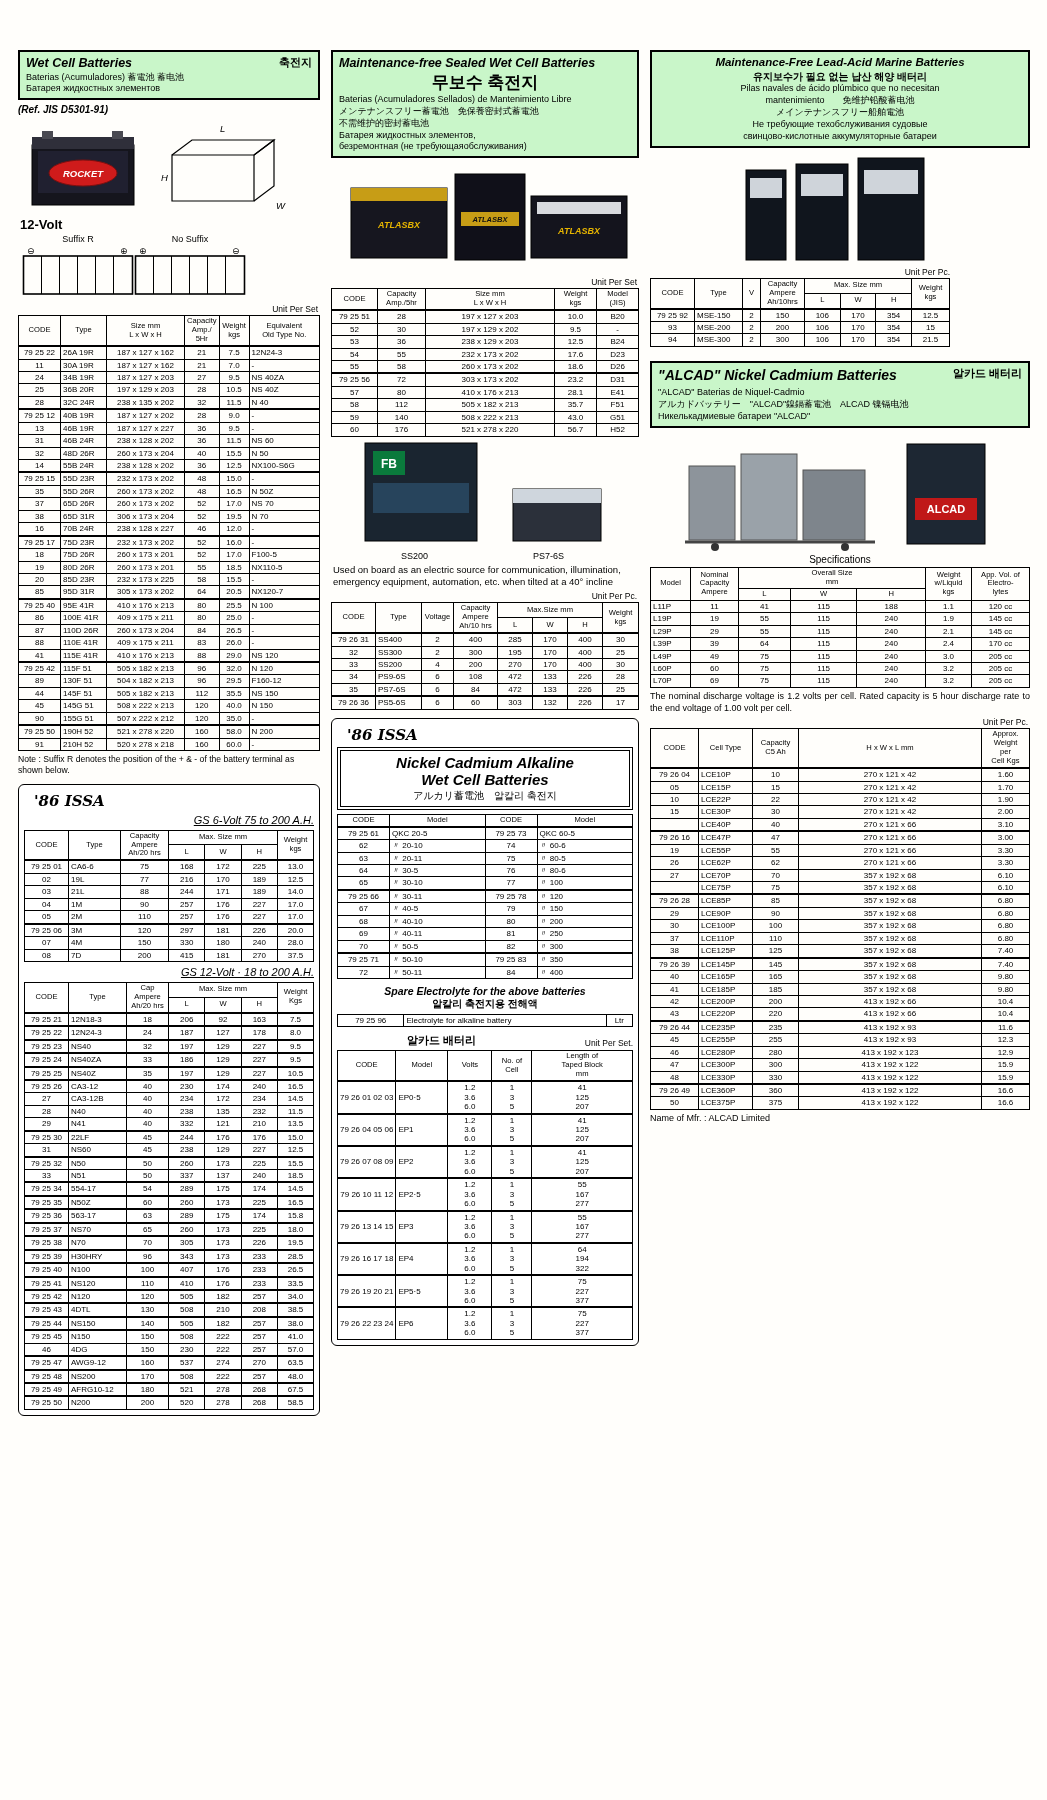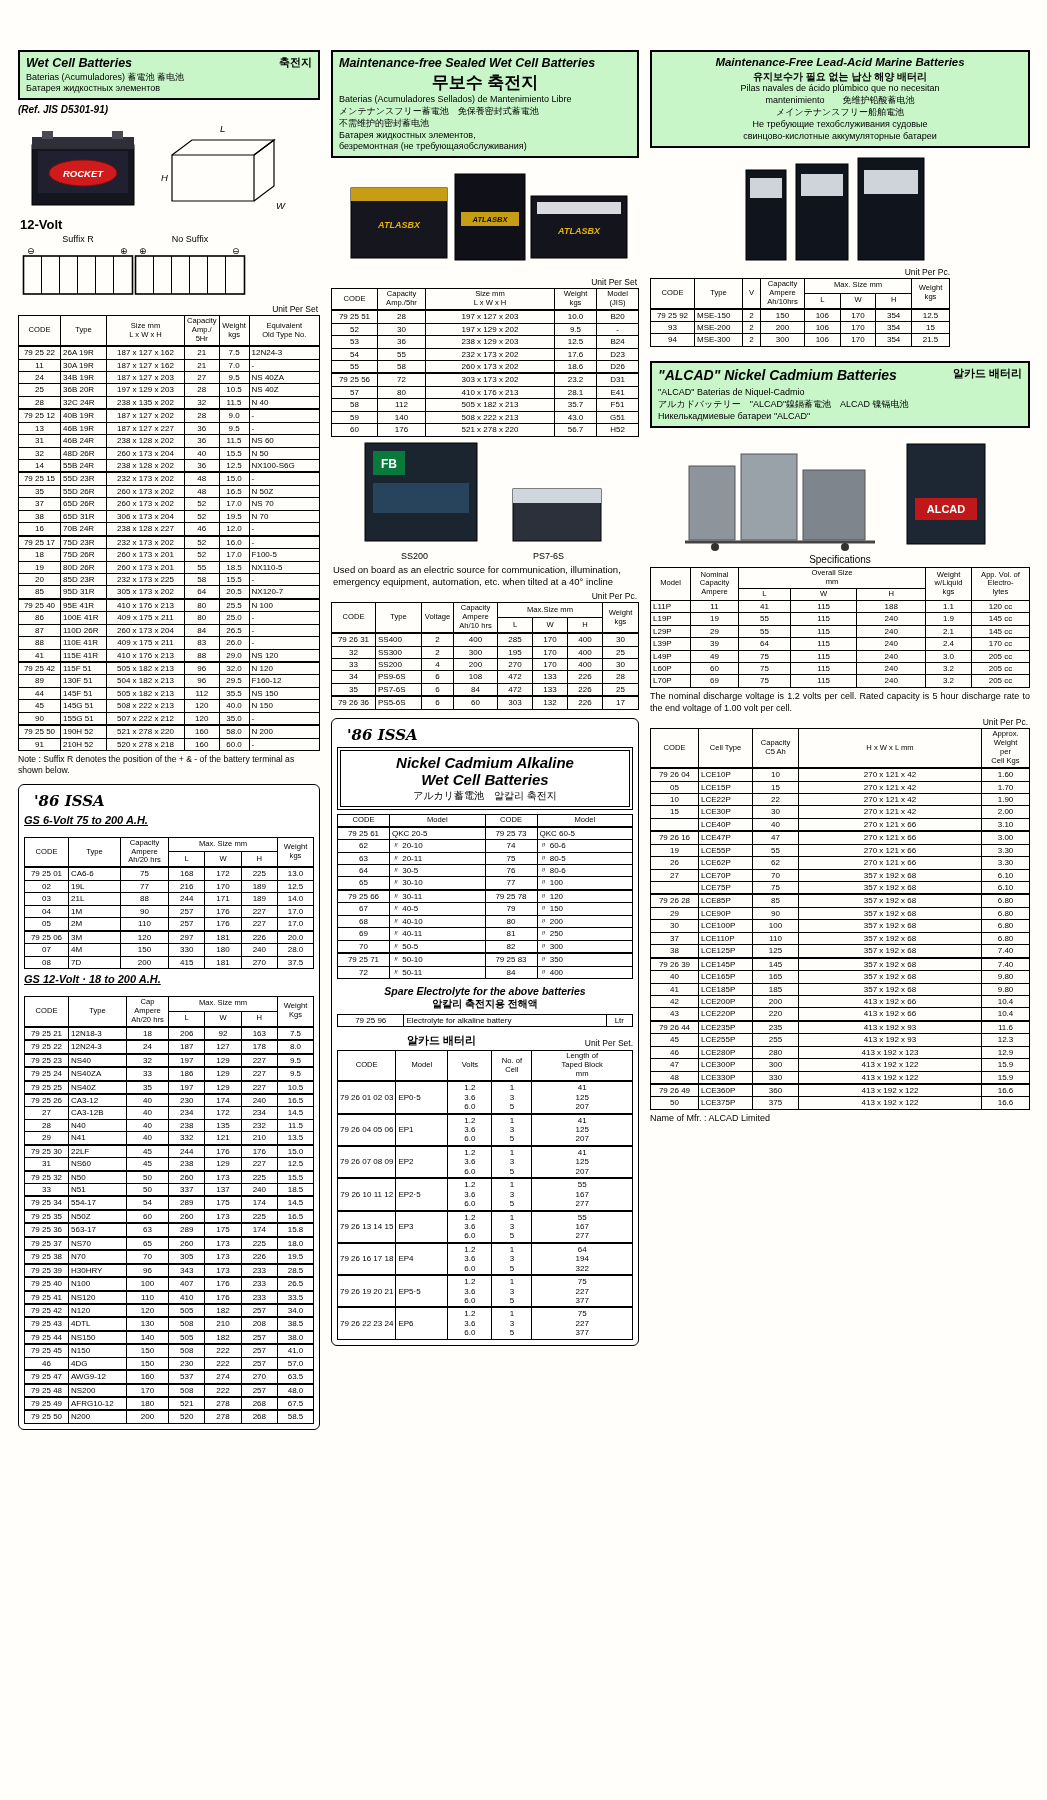--- a/index.html
+++ b/index.html
@@ -20,21 +20,21 @@
   .volt{font-size:13px;font-weight:bold;margin:4px 0 2px 2px;}
   .unit{font-size:8.5px;text-align:right;margin:3px 2px 1px 0;}
   table{border-collapse:collapse;width:100%;font-size:8px;}
   th,td{border:1px solid #000;padding:1px 2px;text-align:center;vertical-align:middle;white-space:pre-line;line-height:1.18;}
   th{font-weight:normal;font-size:7.6px;}
   tr.gs td{border-top:2px solid #000;}
   td.l{text-align:left;}
   td.code{white-space:nowrap;}
   .note{font-size:8.6px;margin-top:3px;line-height:1.25;}
   .issa{font-family:"DejaVu Serif","Liberation Serif",serif;font-style:italic;font-weight:bold;font-size:15px;margin:2px 0 3px 10px;}
-  .gs-title{text-align:left;font-weight:bold;font-style:italic;font-size:11px;text-decoration:underline;margin:4px 0 11px 0;}
+  .gs-title{text-align:right;font-weight:normal;font-style:italic;font-size:11px;text-decoration:underline;margin:4px 0 4px 0;}
   .section-box{border:1.5px solid #000;border-radius:6px;padding:5px;margin-top:8px;background:#fff;}
   .term-row{display:flex;margin:1px 0 4px 4px;}
   .term-label{font-size:9px;text-align:center;margin-bottom:2px;}
   .photo{display:block;margin:2px auto;}
   .caption-row{display:flex;font-size:9px;margin:0 0 3px 0;}
   .desc{font-size:9.5px;line-height:1.3;margin:2px 2px 0 2px;}
   .dbl{border:1.5px solid #000;padding:2px;margin-bottom:4px;}
   .dbl-inner{border:1px solid #000;padding:3px;text-align:center;}
   .dbl-inner .t1{font-size:15px;font-weight:bold;font-style:italic;}
   .dbl-inner .t2{font-size:10px;font-weight:normal;margin-top:1px;}

